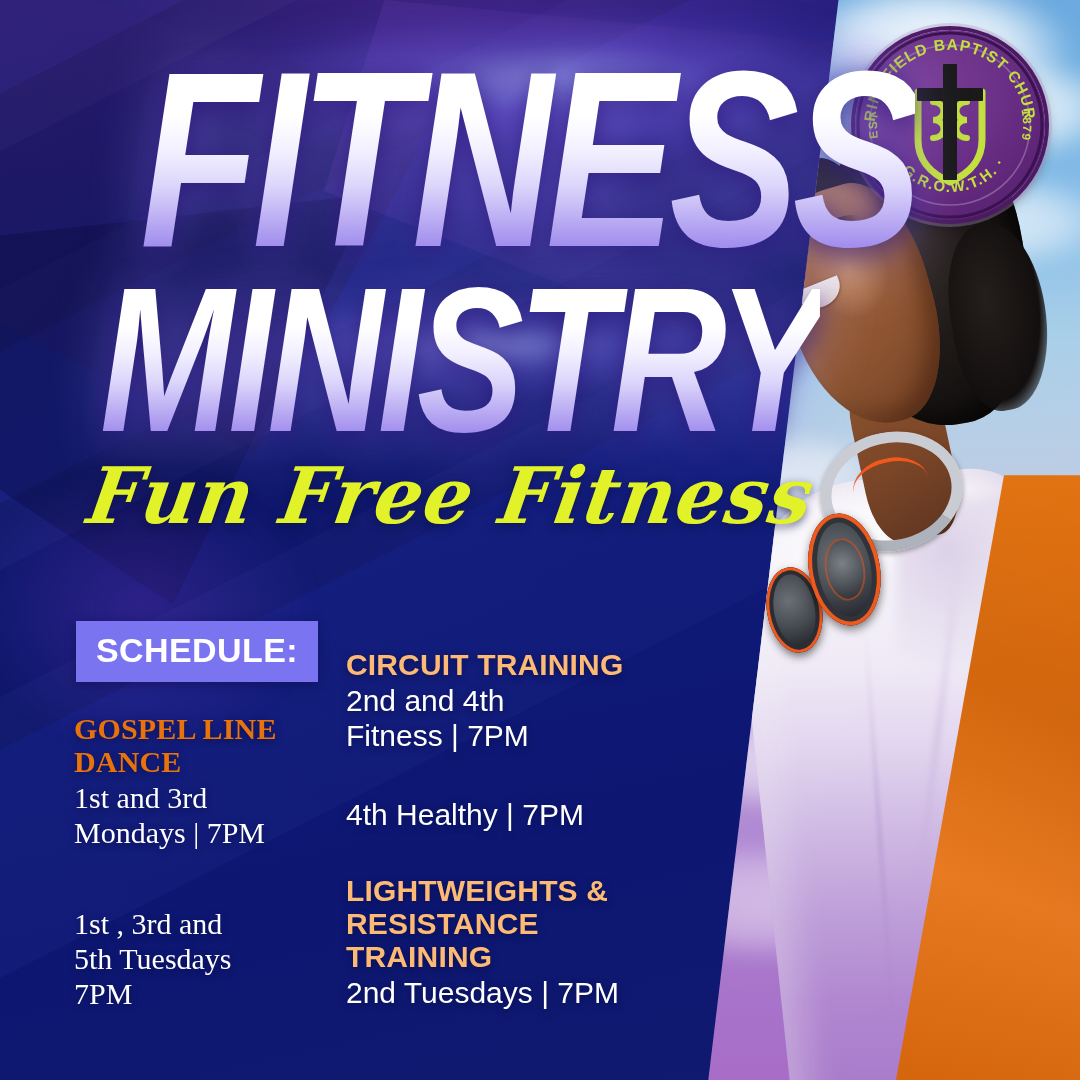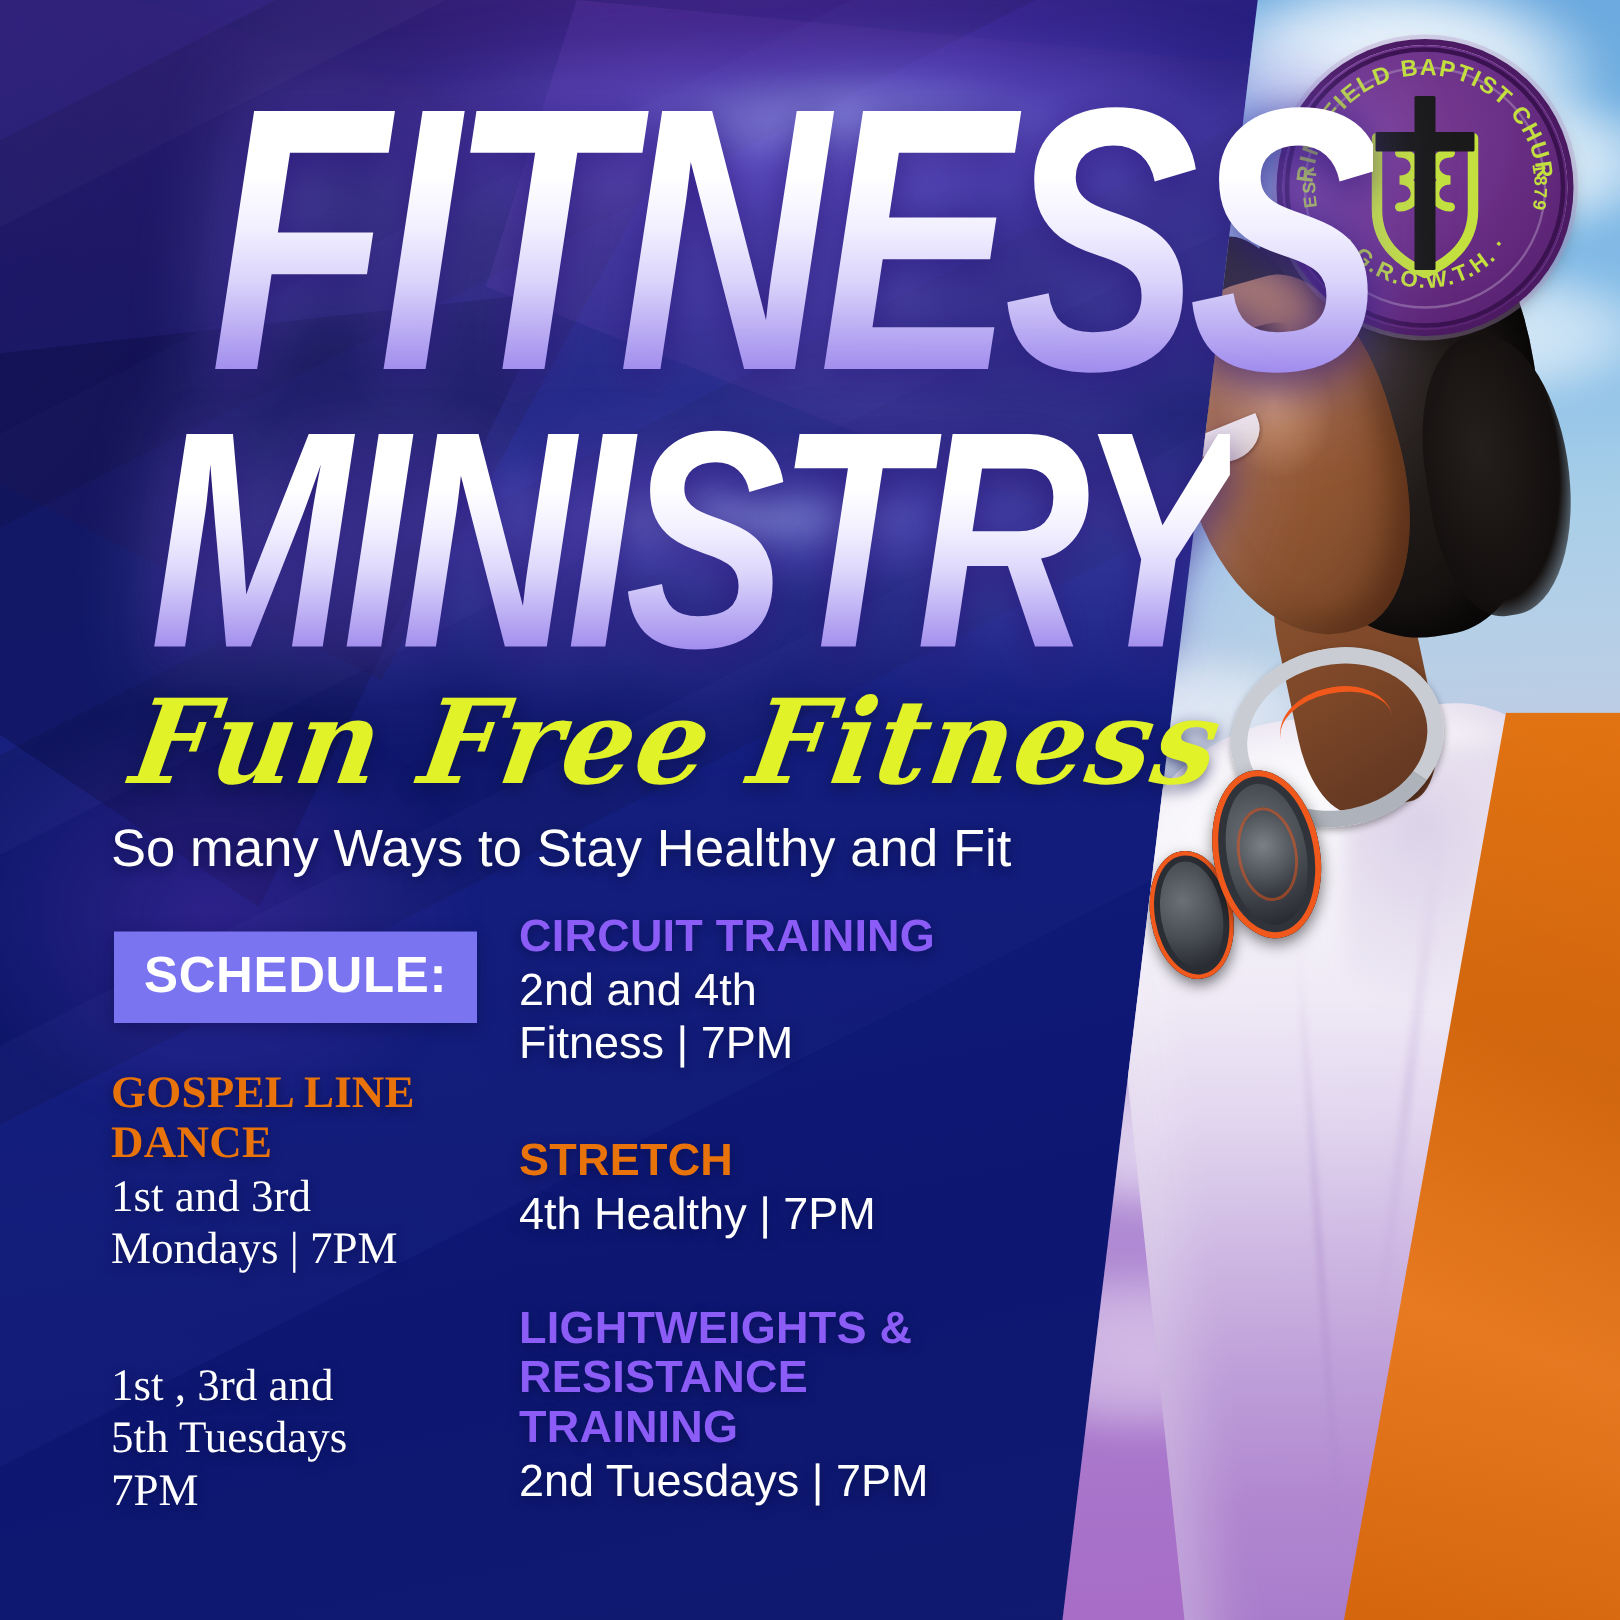--- a/index.html
+++ b/index.html
@@ -300,21 +300,21 @@
   .col-left  { left:74px;  top:712px; width:272px;font-family:Liberation Serif, serif; }
   .col-right { left:346px; top:608px; width:330px; }
 
   .item { margin-bottom:34px; }
   .item-title {
     font-size:30px; font-weight:700; line-height:1.1;
     letter-spacing:0.005em;
     text-shadow:0 2px 7px rgba(5,10,60,0.6);
   }
   .t-orange { color:#e8730a; }
-  .t-lime   { color:#8b5cf6; }
+  .t-lime   { color:#fdba74;margin-top:40px; }
   .item-detail {
     font-size:30px; font-weight:400; color:#ffffff;
     line-height:1.17; margin-top:2px;
     text-shadow:0 2px 7px rgba(5,10,60,0.6);
     white-space:pre-line;
   }
 </style>
 </head>
 <body>
 
@@ -409,21 +409,20 @@
       </g>
     </svg>
   </div>
 
   <div class="headline">
     <div class="word w-fitness">FITNESS</div>
     <div class="word w-ministry">MINISTRY</div>
   </div>
 
   <div class="script">Fun Free Fitness</div>
-  <div class="tagline">So many Ways to Stay Healthy and Fit</div>
 
   <div class="schedule-badge">SCHEDULE:</div>
 
   <div class="col col-left">
     <div class="item">
       <div class="item-title t-orange">GOSPEL LINE
 DANCE</div>
       <div class="item-detail">1st and 3rd
 Mondays | 7PM</div>
     </div>
@@ -435,21 +434,20 @@
   </div>
 
   <div class="col col-right">
     <div class="item">
       <div class="item-title t-lime">CIRCUIT
 TRAINING</div>
       <div class="item-detail">2nd and 4th
 Fitness | 7PM</div>
     </div>
     <div class="item" style="margin-top:44px;">
-      <div class="item-title t-orange">STRETCH</div>
       <div class="item-detail">4th Healthy | 7PM</div>
     </div>
     <div class="item" style="margin-top:42px;">
       <div class="item-title t-lime">LIGHTWEIGHTS &amp;
 RESISTANCE
 TRAINING</div>
       <div class="item-detail">2nd Tuesdays | 7PM</div>
     </div>
   </div>
 

